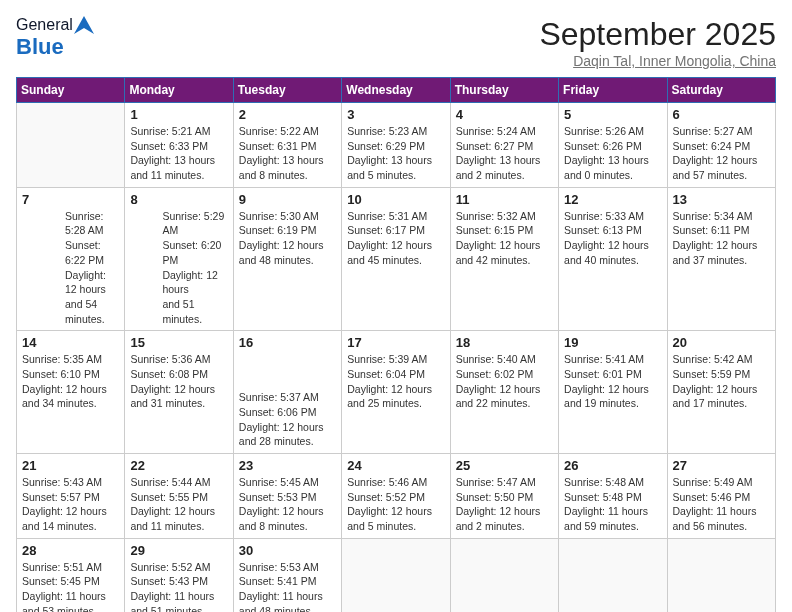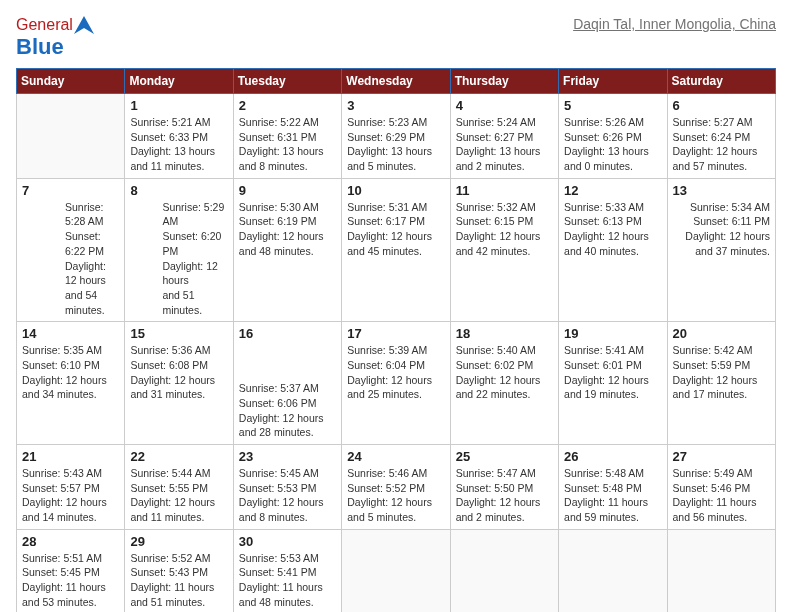--- a/index.html
+++ b/index.html
@@ -14,42 +14,42 @@
       display: flex;
       justify-content: space-between;
       align-items: flex-start;
       margin-bottom: 8px;
     }
     .logo {
       display: flex;
       flex-direction: column;
       align-items: flex-start;
     }
-    .logo-general { color: #b91c1c; }
+    .logo-general { color: #0f172a; }
     .logo-blue { color: #1a6bbf; }
     .title-block {
       text-align: right;
     }
     .month-title {
       font-size: 32px;
       font-weight: normal;
       color: #222;
     }
     .location {
       font-size: 14px;
       color: #737373;
       text-decoration: underline;
     }
     .calendar {
       width: 100%;
       border-collapse: collapse;
       font-size: 11px;
     }
     .calendar th {
-      background: #7f1d1d;
+      background: #701a75;
       color: #fff;
       padding: 5px 4px;
       text-align: left;
       font-size: 12px;
       font-weight: bold;
       border: 1px solid #2e6db4;
       margin-top: 34px;
     }
     .calendar td {
       border: 1px solid #ccc;
@@ -80,20 +80,21 @@
   <div class="logo">
     <div style="display:flex;align-items:center;">
       <span class="logo-general">General</span>
       <svg width="20" height="18" viewBox="0 0 20 18" style="margin-left:1px;">
         <polygon points="10,0 20,18 10,12 0,18" fill="#1a6bbf"></polygon>
       </svg>
     </div>
     <span class="logo-blue" style="font-size:22px;font-weight:bold;">Blue</span>
   </div>
   <div class="title-block">
+    <div class="month-title">September 2025</div>
     <div class="location">Daqin Tal, Inner Mongolia, China</div>
   </div>
 </div>
 
 <table class="calendar">
   <thead>
     <tr>
     <th>Sunday</th>
         <th>Monday</th>
         <th>Tuesday</th>
@@ -187,21 +188,21 @@
         </td>
         <td>
           <div class="day-num">12</div>
           <div class="day-info" style="white-space: pre-line;">Sunrise: 5:33 AM
 Sunset: 6:13 PM
 Daylight: 12 hours
 and 40 minutes.</div>
         </td>
         <td>
           <div class="day-num">13</div>
-          <div class="day-info" style="white-space: pre-line; text-align: right;">Sunrise: 5:34 AM
+          <div class="day-info" style="white-space: pre-line;">Sunrise: 5:34 AM
 Sunset: 6:11 PM
 Daylight: 12 hours
 and 37 minutes.</div>
         </td>
       </tr>
       <tr>
         <td>
           <div class="day-num">14</div>
           <div class="day-info" style="white-space: pre-line;">Sunrise: 5:35 AM
 Sunset: 6:10 PM

